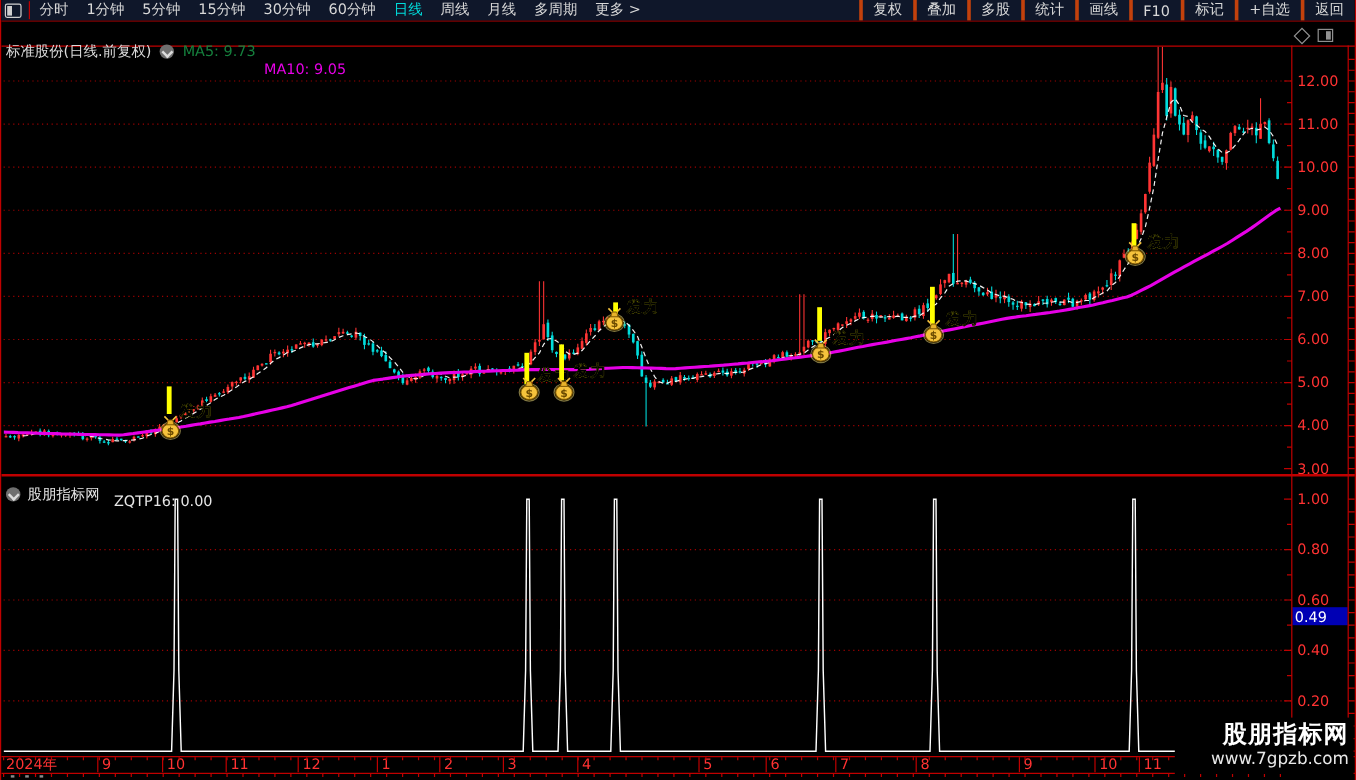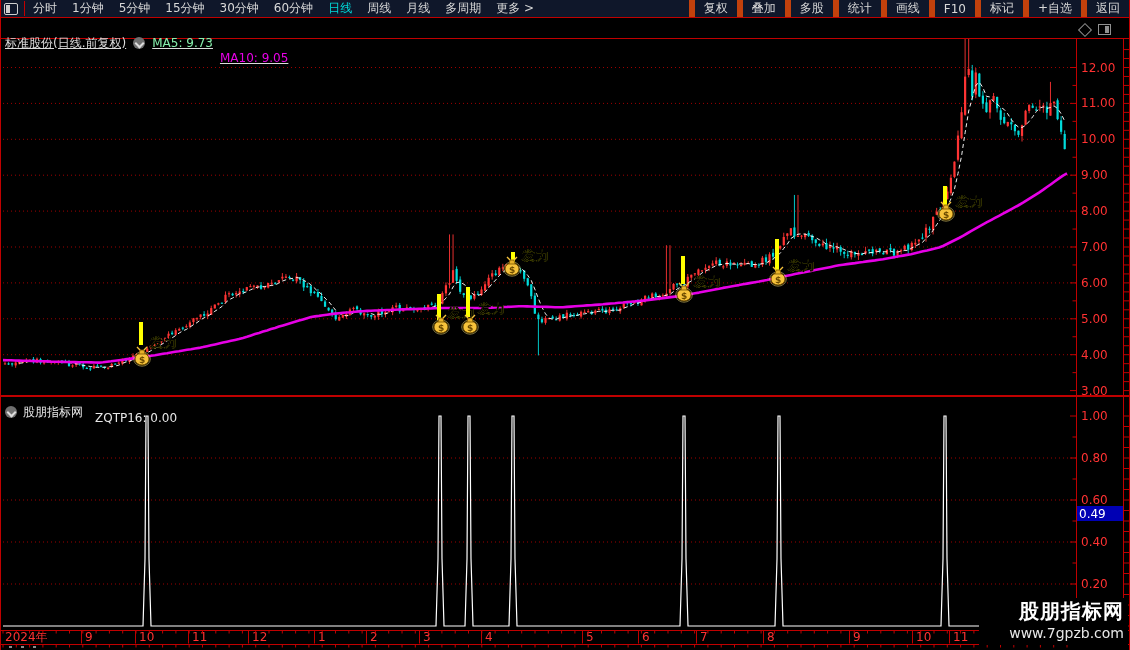--- a/index.html
+++ b/index.html
@@ -9,28 +9,28 @@
   #topbar{position:absolute;left:0;top:0;width:100%;height:17px;display:flex;align-items:center;
           font-size:12px;color:#d8d8d8;z-index:20;background:#0f172a;}
   #topbar-left{display:flex;align-items:center;flex:1;}
   .win-icon{display:inline-block;width:12px;height:10px;border:1px solid #cfcfcf;border-radius:2px;
             margin:0 6px 0 3px;position:relative;}
   .win-icon::after{content:"";position:absolute;left:1px;top:1px;width:4px;height:8px;background:#cfcfcf;}
   .tb-div{width:1px;height:15px;background:#c00000;margin-right:8px;}
   .tb-item{margin-right:15px;cursor:default;white-space:nowrap;}
   .tb-item.active{color:#00dcdc;}
   #topbar-right{display:flex;align-items:stretch;height:17px;}
-  .tbr-item{display:flex;align-items:center;padding:0 9px;border-left:6px solid #c2410c;white-space:nowrap;}
+  .tbr-item{display:flex;align-items:center;padding:0 9px;border-left:3px solid #c2410c;white-space:nowrap;}
   
   #main-header{position:absolute;left:4px;top:21px;display:flex;align-items:center;gap:7px;
-               font-size:12px;color:#dcdcdc;z-index:20;text-decoration:underline;}
+               font-size:12px;color:#dcdcdc;z-index:20;}
   .chev-icon{display:inline-block;width:12px;height:12px;border-radius:50%;background:#6f6f6f;position:relative;}
   .chev-icon::after{content:"";position:absolute;left:3px;top:3px;width:5px;height:5px;
                     border-right:2px solid #dcdcdc;border-bottom:2px solid #dcdcdc;transform:rotate(45deg);}
-  .legend-ma5{color:#86efac;}
+  .legend-ma5{color:#15803d;}
   .legend-ma10{color:#e600e6;margin-top:30px;}
   #corner-icons{position:absolute;right:18px;top:24px;display:flex;gap:8px;z-index:20;align-items:center;}
   .diamond-icon{width:8px;height:8px;border:1px solid #909090;transform:rotate(45deg);}
   .pane-icon{width:11px;height:9px;border:1px solid #909090;position:relative;}
   .pane-icon::after{content:"";position:absolute;right:1px;top:1px;width:4px;height:7px;background:#909090;}
   
   #sub-header{position:absolute;left:4px;top:399px;display:flex;align-items:center;gap:6px;
               font-size:12px;color:#e6e6e6;z-index:20;}
   #sub-indicator{margin-left:6px;margin-top:12px;}
   

